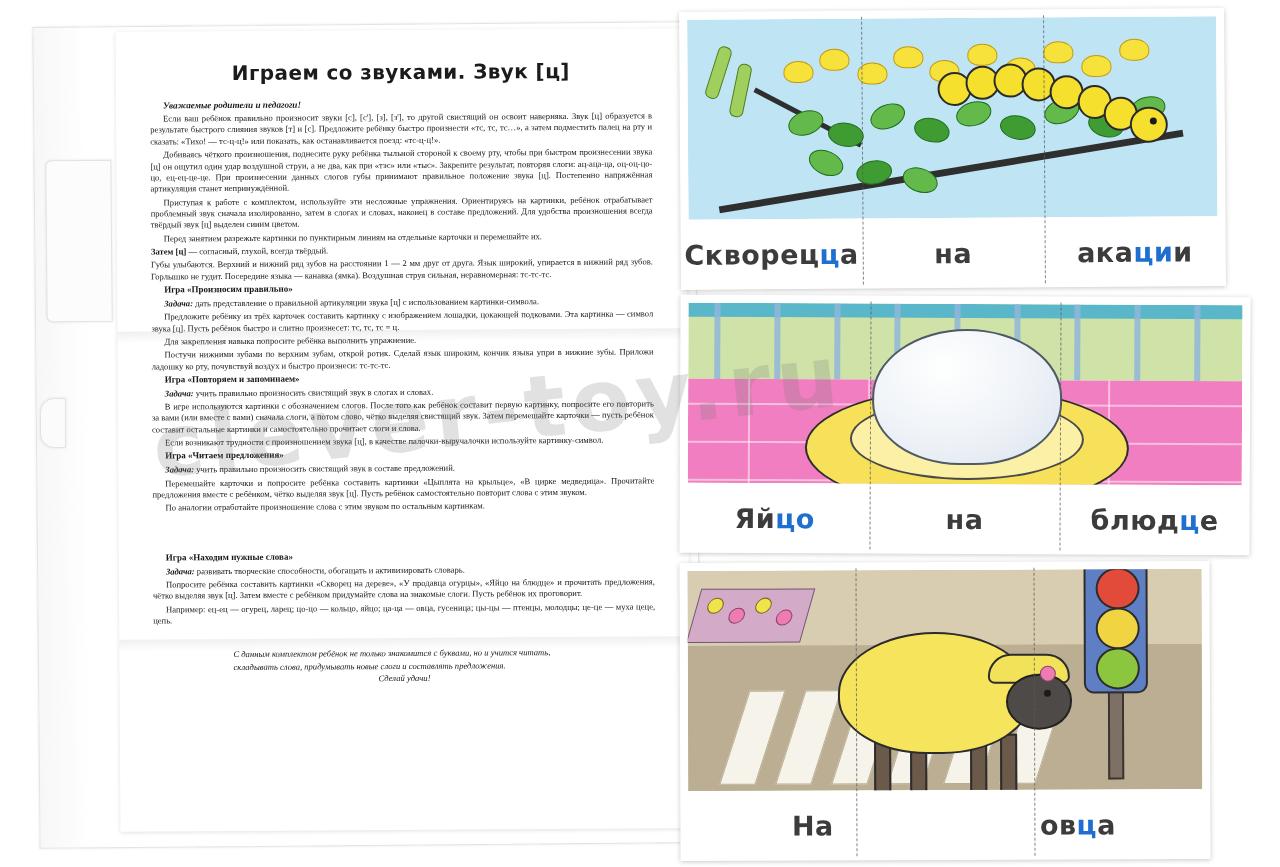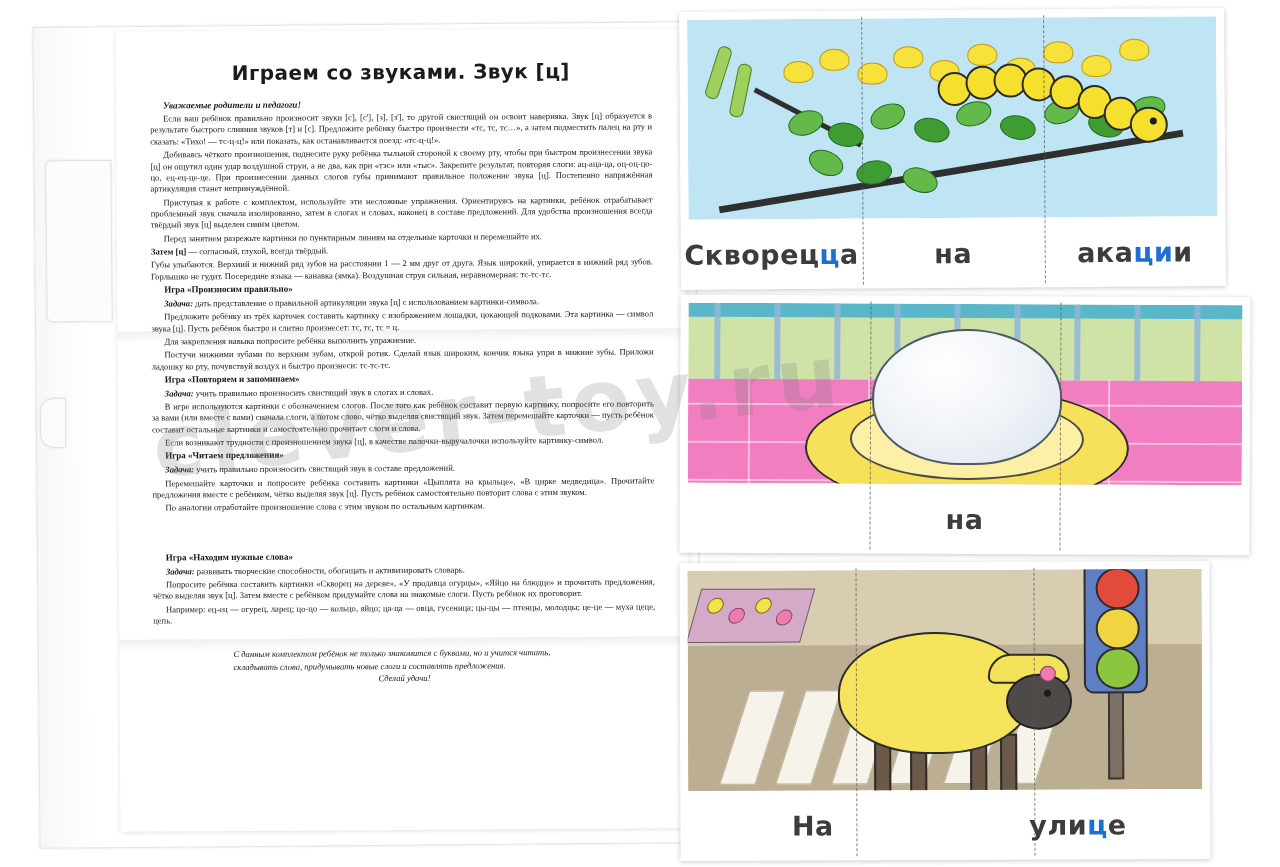--- a/index.html
+++ b/index.html
@@ -384,21 +384,23 @@
       </div>
       <div class="saucer"></div>
       <div class="saucer-inner"></div>
       <div class="egg"></div>
     </div>
 
     <div class="cutline" style="left:190px;"></div>
     <div class="cutline" style="left:380px;"></div>
 
     <div class="card-words">
+      <div class="word"><span>Яй</span><span class="hl">цо</span><span></span></div>
       <div class="word"><span>на</span><span class="hl"></span><span></span></div>
+      <div class="word"><span>блюд</span><span class="hl">ц</span><span>е</span></div>
     </div>
   </div>
 
   <div class="card card-3">
     <div class="card-art">
       <div class="bg3"></div>
       <div class="sidewalk3"></div>
       <div class="road3"></div>
 
       <div class="flowerbed">
@@ -434,18 +436,18 @@
         <div class="lamp y"></div>
         <div class="lamp g"></div>
       </div>
     </div>
 
     <div class="cutline" style="left:176px;"></div>
     <div class="cutline" style="left:354px;"></div>
 
     <div class="card-words">
       <div class="word"><span>На</span><span class="hl"></span><span></span></div>
-      <div class="word"><span>ули</span><span class="hl">ц</span><span>е</span></div>
+      <div class="word"><span>ов</span><span class="hl">ц</span><span>а</span></div>
     </div>
   </div>
 
   <div class="watermark">clever-toy.ru</div>
 </div>
 
 </body></html>

